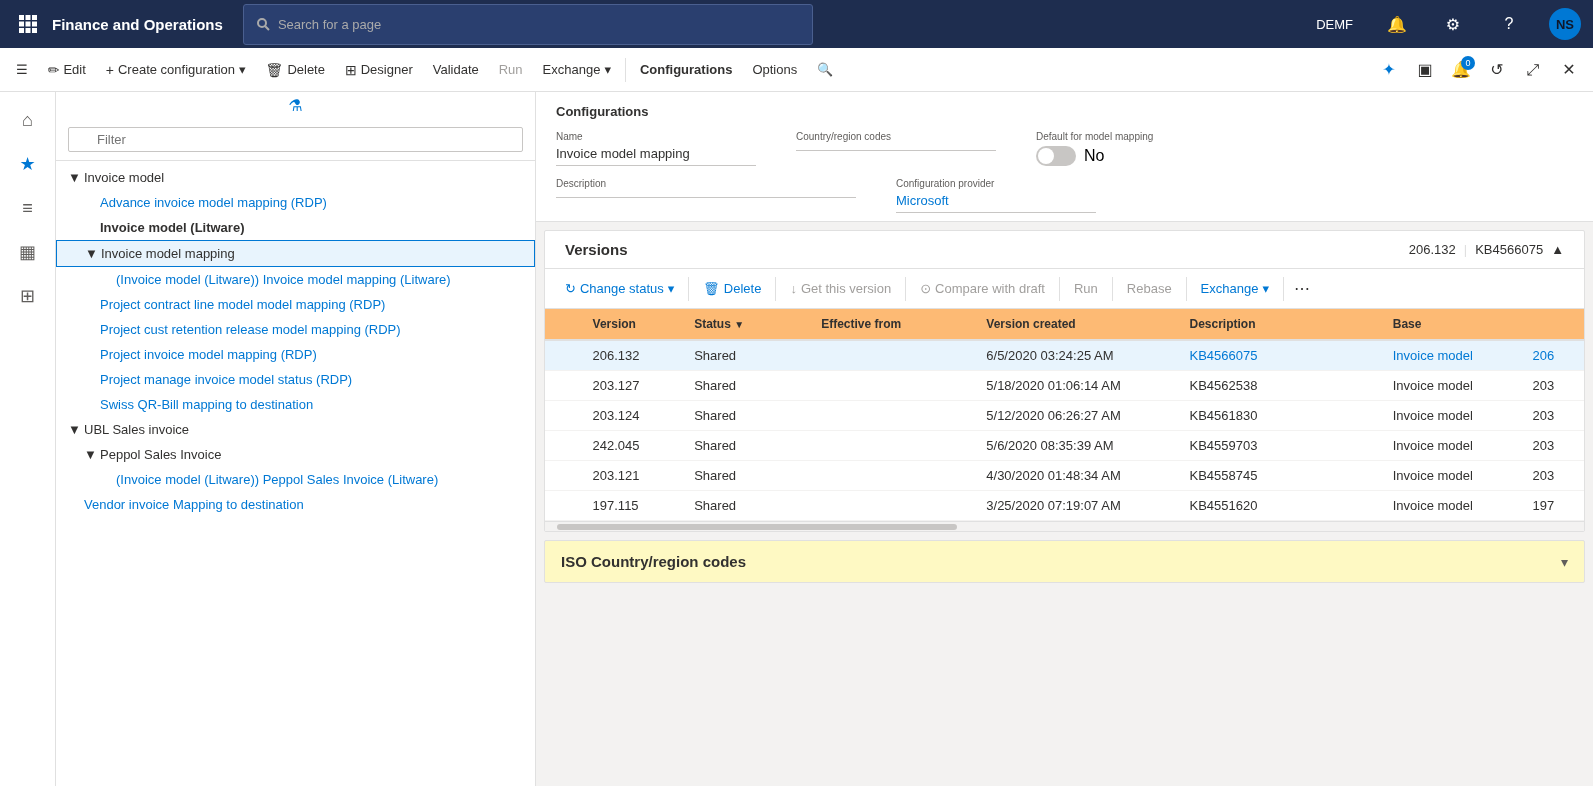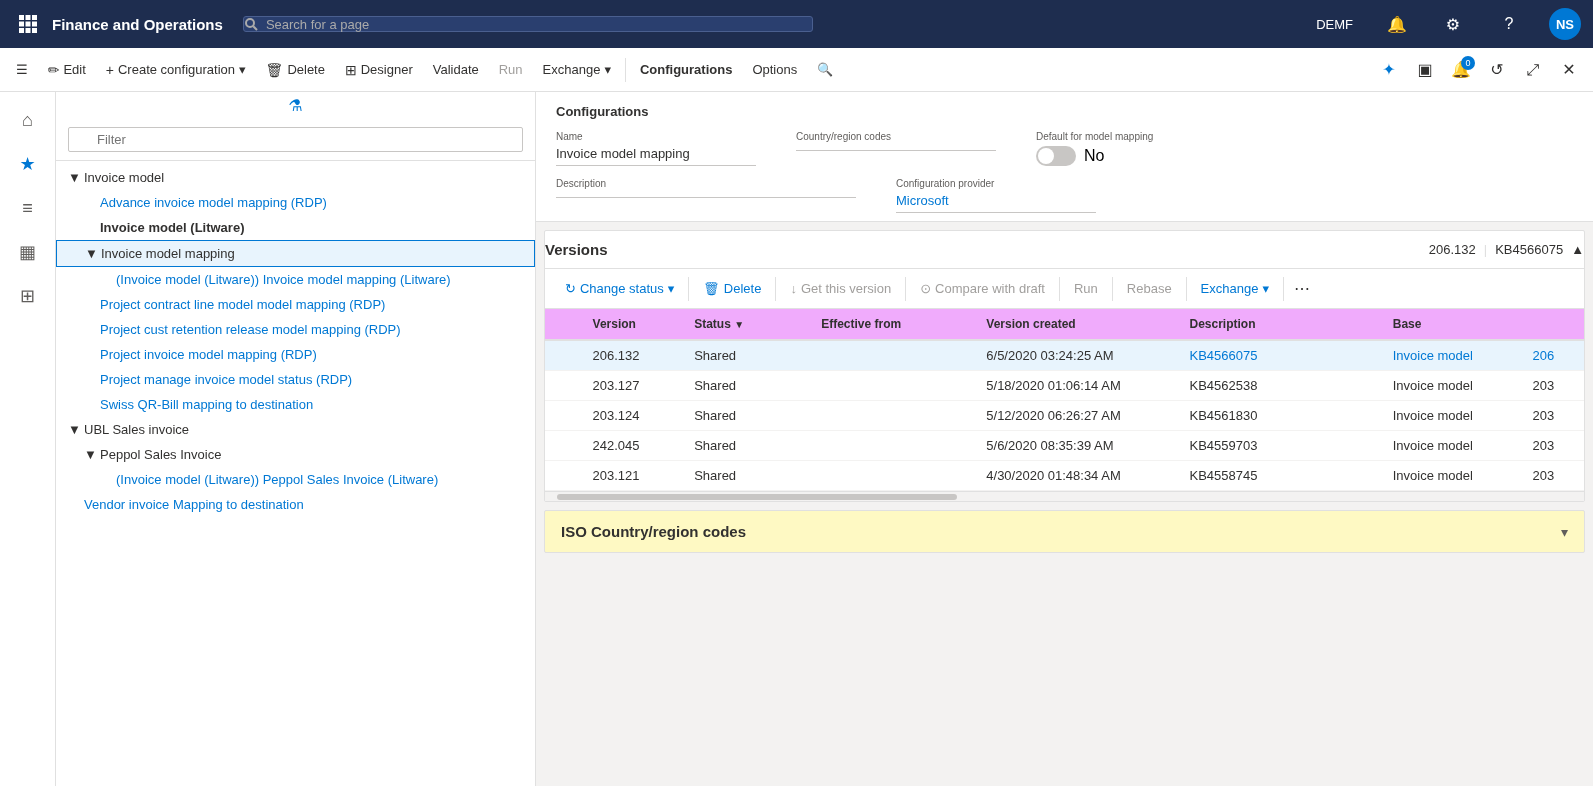--- a/index.html
+++ b/index.html
@@ -16,33 +16,33 @@
     }
     .top-nav .waffle-icon {
       width: 32px; height: 32px; display: flex; align-items: center; justify-content: center;
       cursor: pointer; margin-right: 8px;
     }
     .top-nav .app-title {
       font-size: 15px; font-weight: 600; color: white; margin-right: 20px; white-space: nowrap;
     }
     .top-nav .search-bar {
       flex: 1; max-width: 570px; background: #2a3f6f; border: 1px solid #4a5f8f;
-      border-radius: 3px; display: flex; align-items: center; padding: 0 0; height: 16px;
+      border-radius: 3px; display: flex; align-items: center; padding: 0 12px; height: 41px;
       color: #ccc; font-size: 13px; cursor: text;
     }
     .top-nav .search-bar span { margin-left: 8px; color: #aaa; }
     .top-nav .right-icons {
       margin-left: auto; display: flex; align-items: center; gap: 24px;
     }
     .top-nav .right-icons .icon-btn {
       color: white; font-size: 16px; width: 32px; height: 32px;
       display: flex; align-items: center; justify-content: center; cursor: pointer;
     }
     .top-nav .user-badge {
-      background: #0078d4; color: #ffffff; border-radius: 50%;
+      background: #0078d4; color: #0f172a; border-radius: 50%;
       width: 32px; height: 32px; display: flex; align-items: center; justify-content: center;
       font-size: 13px; font-weight: 600;
     }
     .top-nav .demf-label { color: white; font-size: 13px; margin-right: 4px; }
 
     
     .toolbar {
       background: white; border-bottom: 1px solid #e0e0e0;
       height: 44px; display: flex; align-items: center; padding: 0 8px; gap: 4px;
     }
@@ -146,21 +146,21 @@
     .toggle.off .knob {
       position: absolute; left: 2px; top: 2px; width: 16px; height: 16px;
       background: white; border-radius: 50%;
     }
 
     
     .versions-section {
       margin: 8px; background: white; border: 1px solid #e0e0e0; border-radius: 2px;
     }
     .versions-header {
-      display: flex; align-items: center; padding: 10px 0;
+      display: flex; align-items: center; padding: 10px 20px;
       border-bottom: 1px solid #e0e0e0;
     }
     .versions-title { font-size: 15px; font-weight: 600; color: #323130; flex: 1; }
     .versions-meta { font-size: 13px; color: #323130; display: flex; align-items: center; gap: 8px; }
     .versions-meta .sep { color: #e0e0e0; }
 
     
     .versions-toolbar {
       display: flex; align-items: center; padding: 6px 12px; gap: 4px;
       border-bottom: 1px solid #e0e0e0; background: white;
@@ -171,21 +171,21 @@
       color: #0078d4; border-radius: 2px;
     }
     .v-btn.disabled { color: #a19f9d; cursor: default; }
     .v-separator { width: 1px; height: 24px; background: #e0e0e0; margin: 0 2px; }
     .v-more { color: #323130; font-size: 16px; cursor: pointer; padding: 4px; }
 
     
     .versions-table { width: 100%; border-collapse: collapse; font-size: 13px; }
     .versions-table th {
       text-align: left; padding: 8px 12px; font-weight: 600; color: #323130;
-      border-bottom: 2px solid #e0e0e0; background: #f0abfc; font-size: 12px;
+      border-bottom: 2px solid #e0e0e0; background: #fdba74; font-size: 12px;
     }
     .versions-table td {
       padding: 7px 12px; border-bottom: 1px solid #f3f2f1; color: #323130;
     }
     .versions-table tr.selected td { background: #e8f4fd; }
     .col-r { width: 28px; }
     .col-version { width: 80px; }
     .col-status { width: 100px; margin-top: 32px; }
     .col-effdate { width: 130px; }
     .col-vercreated { width: 160px; }
@@ -540,20 +540,30 @@
             <tr>
               <td class="col-r"></td>
               <td class="col-version">203.121</td>
               <td class="col-status">Shared</td>
               <td class="col-effdate"></td>
               <td class="col-vercreated">4/30/2020 01:48:34 AM</td>
               <td class="col-desc">KB4558745</td>
               <td class="col-base">Invoice model</td>
               <td class="col-basenum">203</td>
             </tr>
+            <tr>
+              <td class="col-r"></td>
+              <td class="col-version">197.115</td>
+              <td class="col-status">Shared</td>
+              <td class="col-effdate"></td>
+              <td class="col-vercreated">3/25/2020 07:19:07 AM</td>
+              <td class="col-desc">KB4551620</td>
+              <td class="col-base">Invoice model</td>
+              <td class="col-basenum">197</td>
+            </tr>
           </tbody>
       </table>
 
       <div class="h-scroll-area">
         <div class="h-scroll-bar"></div>
       </div>
     </div>
 
     <div class="iso-section">
       <div class="iso-header">

